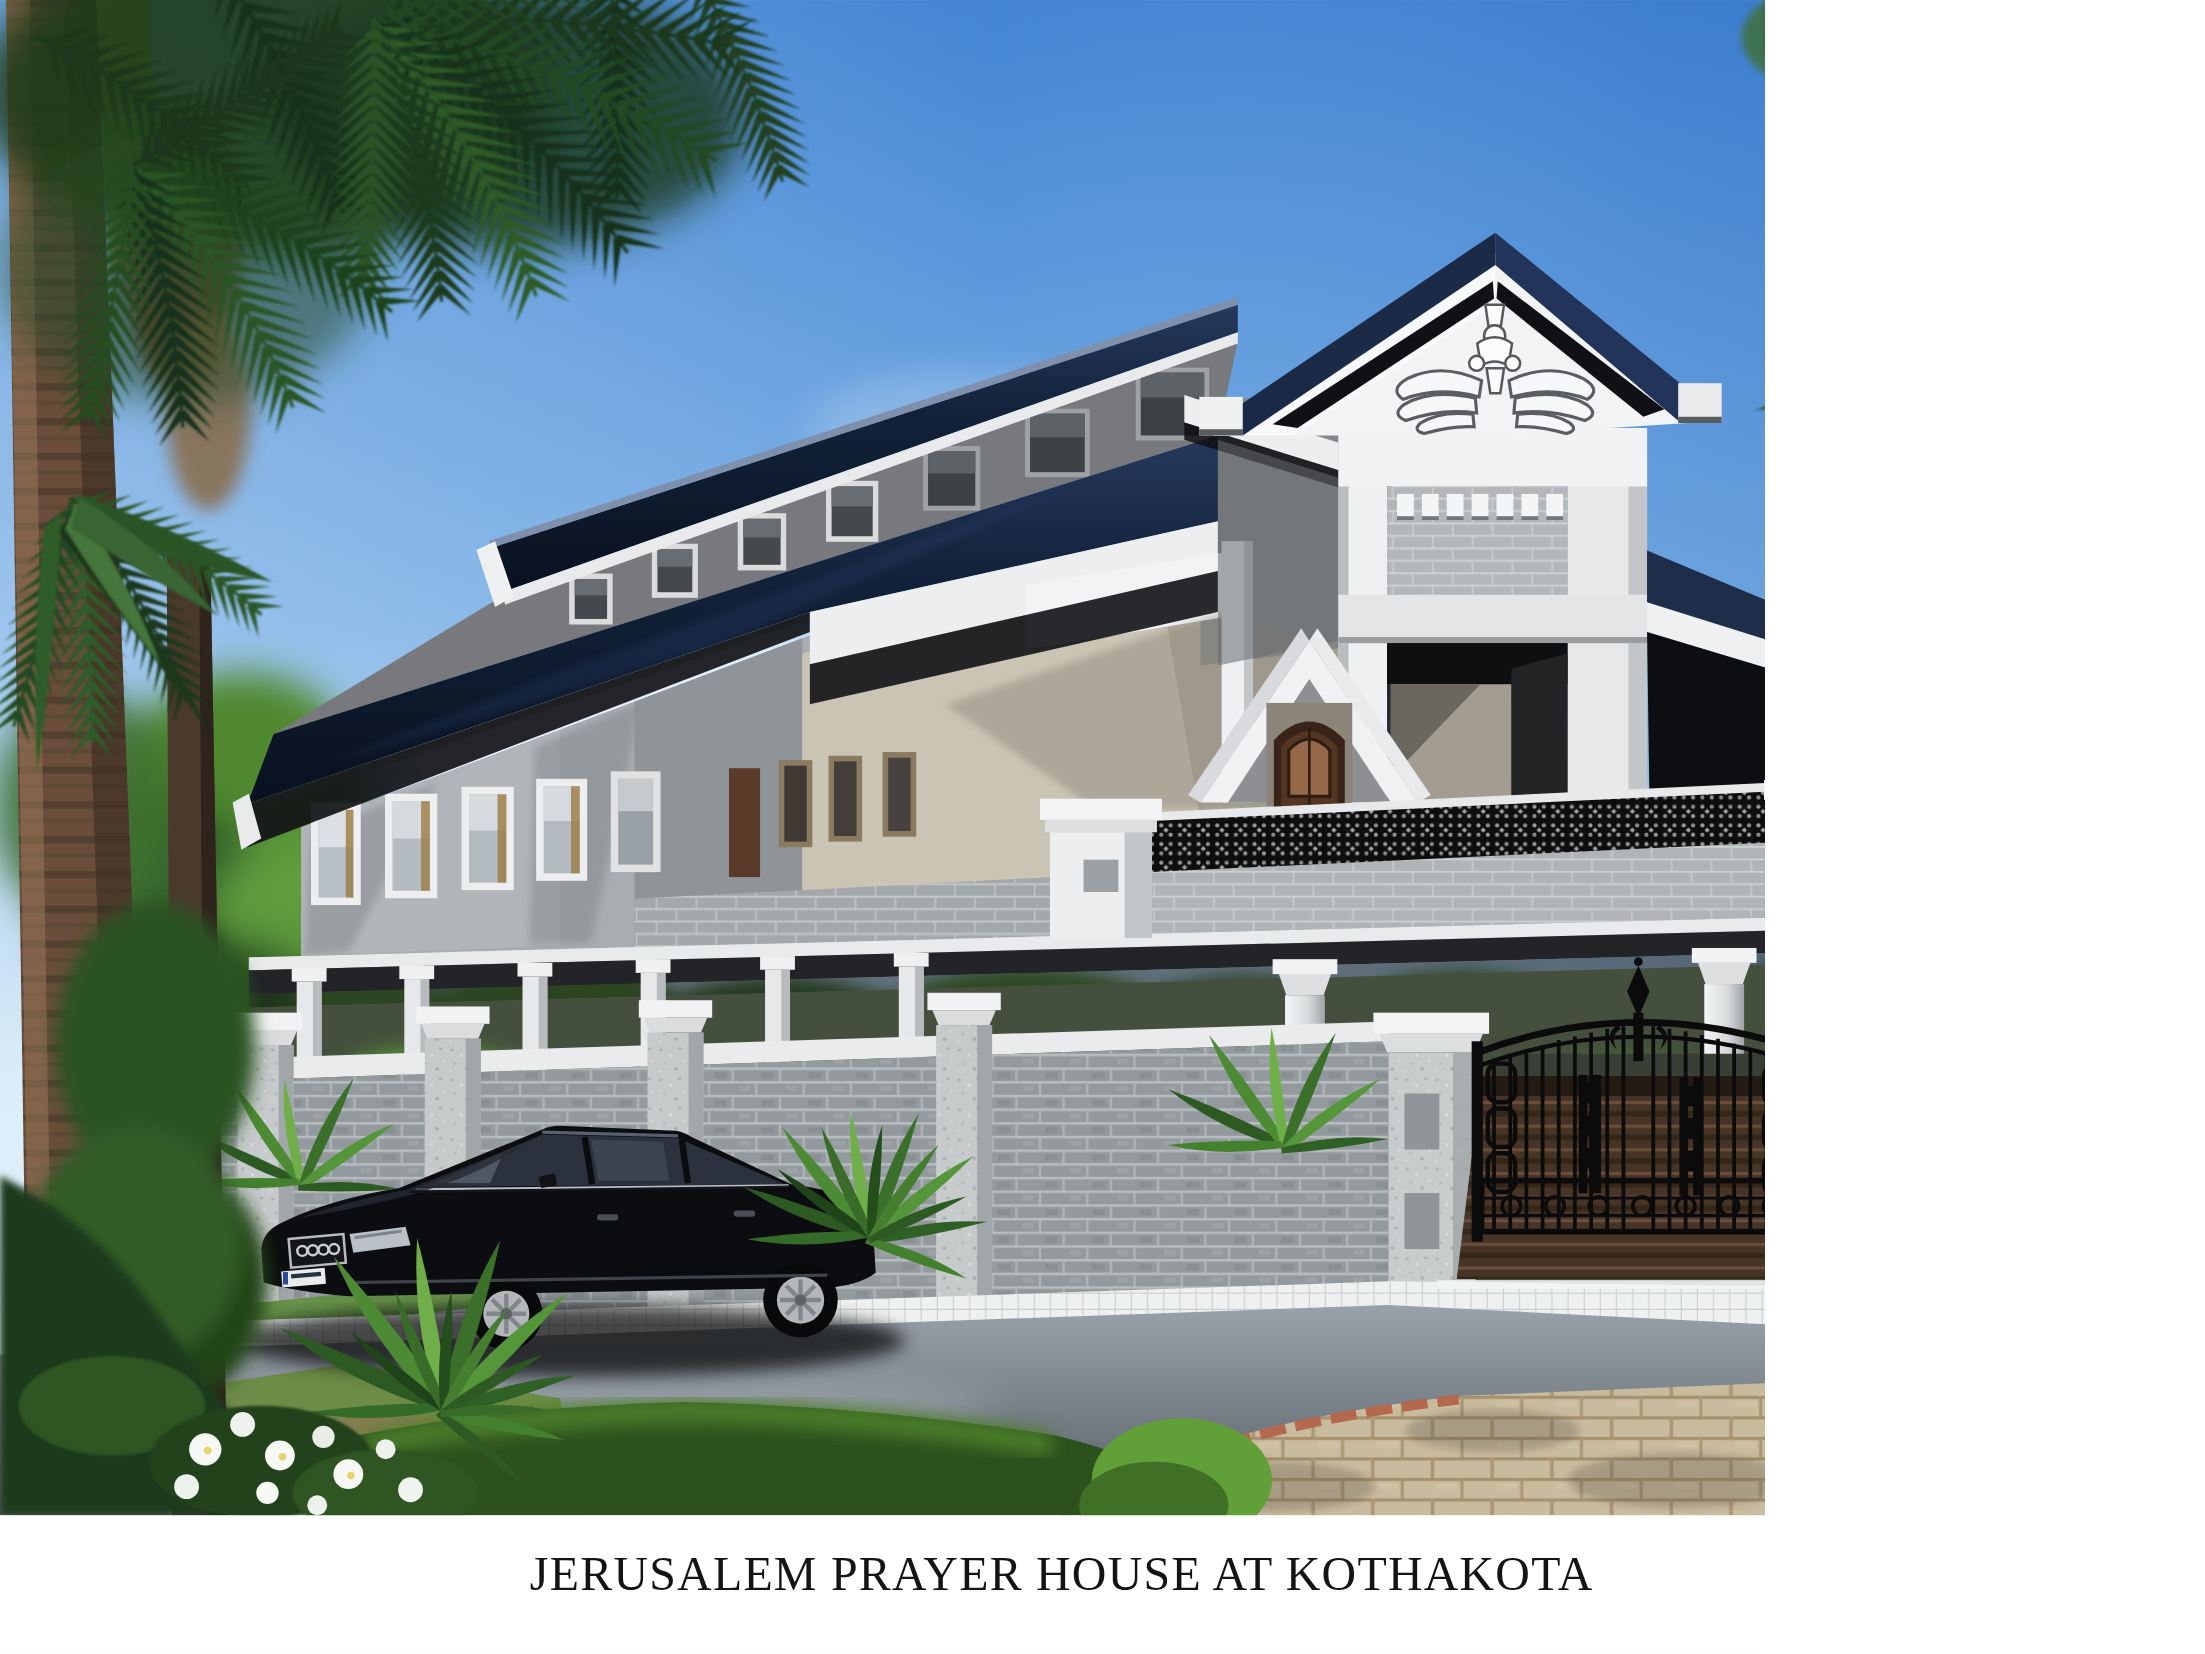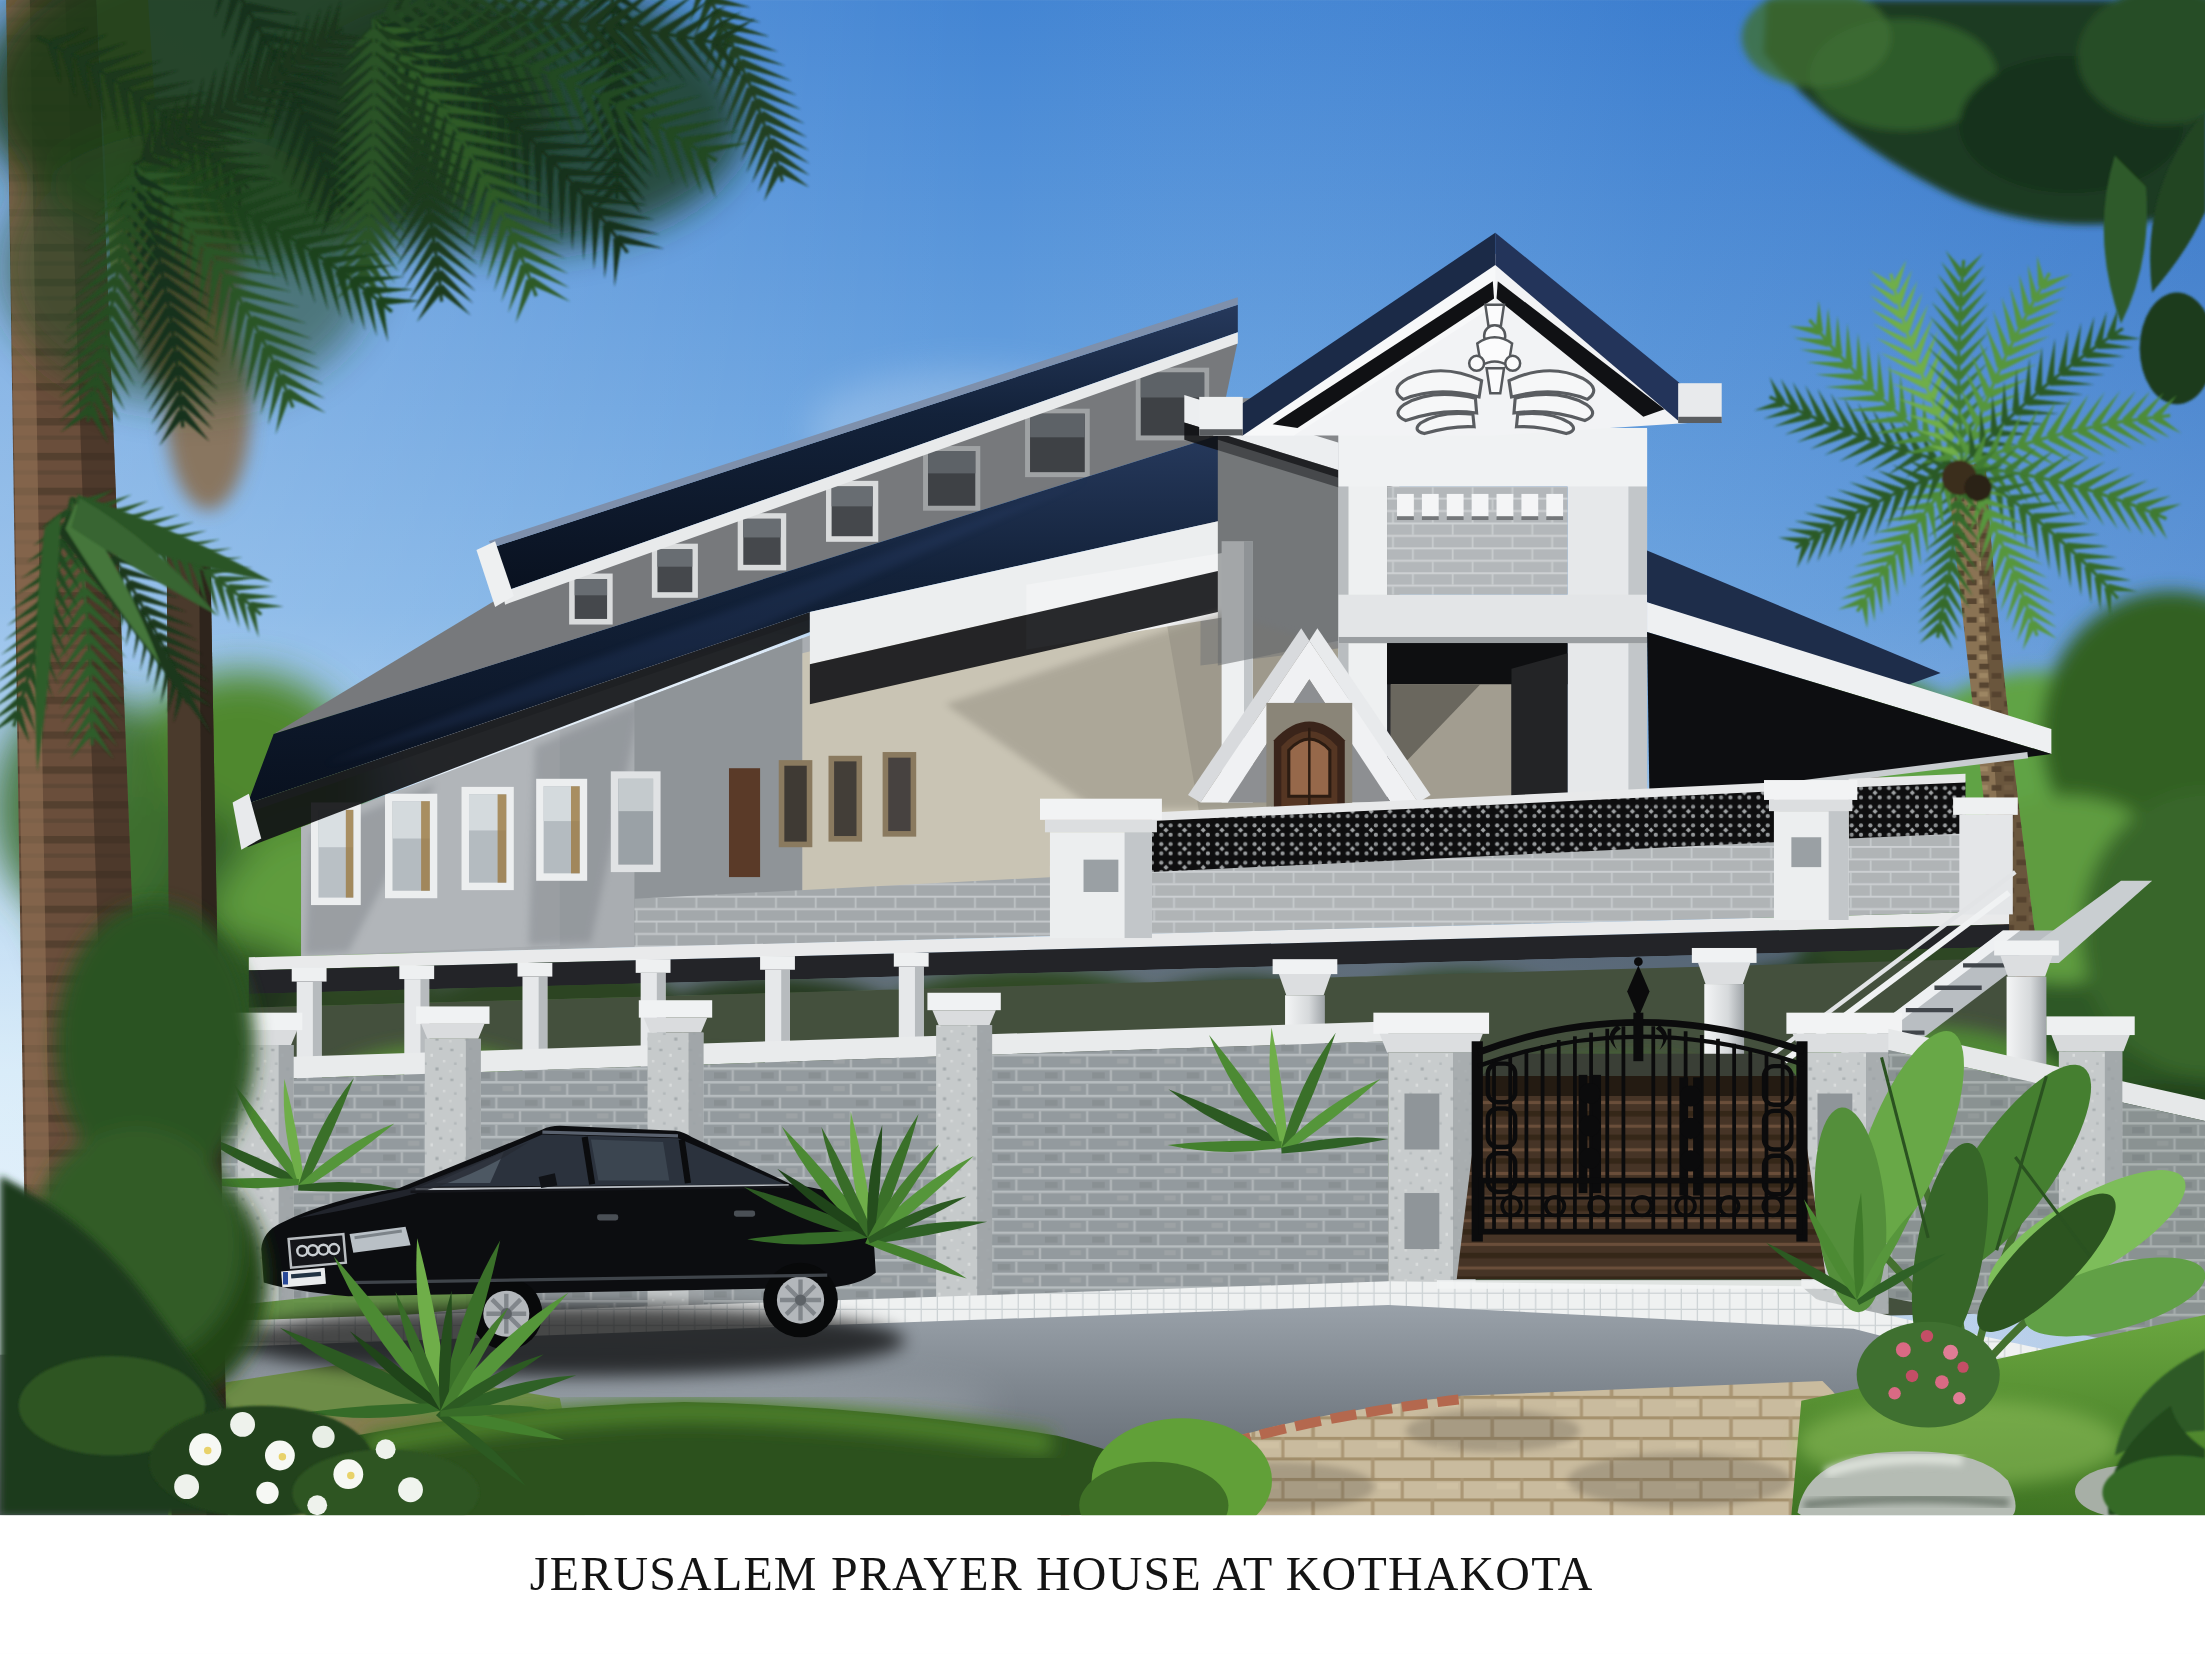--- a/index.html
+++ b/index.html
@@ -1,16 +1,16 @@
 <!DOCTYPE html>
 <html style="font-size:10px"><head>
 <meta charset="utf-8">
 <style>
 html,body{margin:0;padding:0;background:#fff}
-.page{position:relative;width:2205px;height:1654px;overflow:hidden;background:#e5e5e5;font-family:"Liberation Serif",serif}
+.page{position:relative;width:1765px;height:1654px;overflow:hidden;background:#e5e5e5;font-family:"Liberation Serif",serif}
 svg{position:absolute;top:0;left:0;display:block}
 </style>
 </head>
 <body>
 <div class="page">
 <svg width="2205" height="1654" viewBox="0 0 3545 2659">
 <defs>
 <linearGradient id="skyG" x1="0" y1="0" x2="0" y2="1">
 <stop offset="0" stop-color="#4385d3"></stop>
           <stop offset="0.40" stop-color="#79afe5"></stop>

